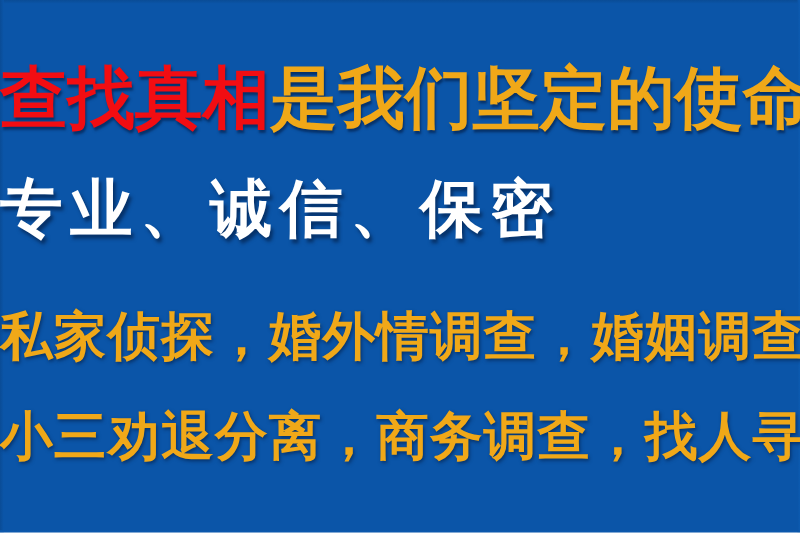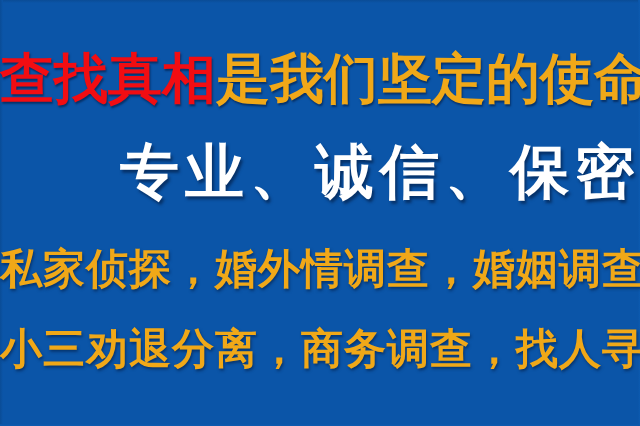--- a/index.html
+++ b/index.html
@@ -49,21 +49,21 @@
   .lines {
     position: absolute;
     left: 0; top: 0;
     width: 640px;
     height: 426px;
   }
 
   .line {
     position: absolute;
     width: 100%;
-    text-align: right;
+    text-align: left;
     white-space: nowrap;
     font-weight: bold;
     line-height: 1;
     letter-spacing: 0px;
   }
 
   
   .line-1 {
     top: 52px;
     font-size: 54px;
@@ -73,21 +73,21 @@
   .seg-red {
     color: #f20d12;
   }
   .seg-gold {
     color: #f0a818;
   }
 
   
   .line-2 {
     top: 142px;
-    font-size: 59px;
+    font-size: 50px;
     color: #ffffff;
     letter-spacing: 6px;
     text-shadow: 2px 3px 3px rgba(0, 18, 50, 0.55);
   }
 
   
   .line-3 {
     top: 248px;
     font-size: 42px;
     color: #f0a818;

